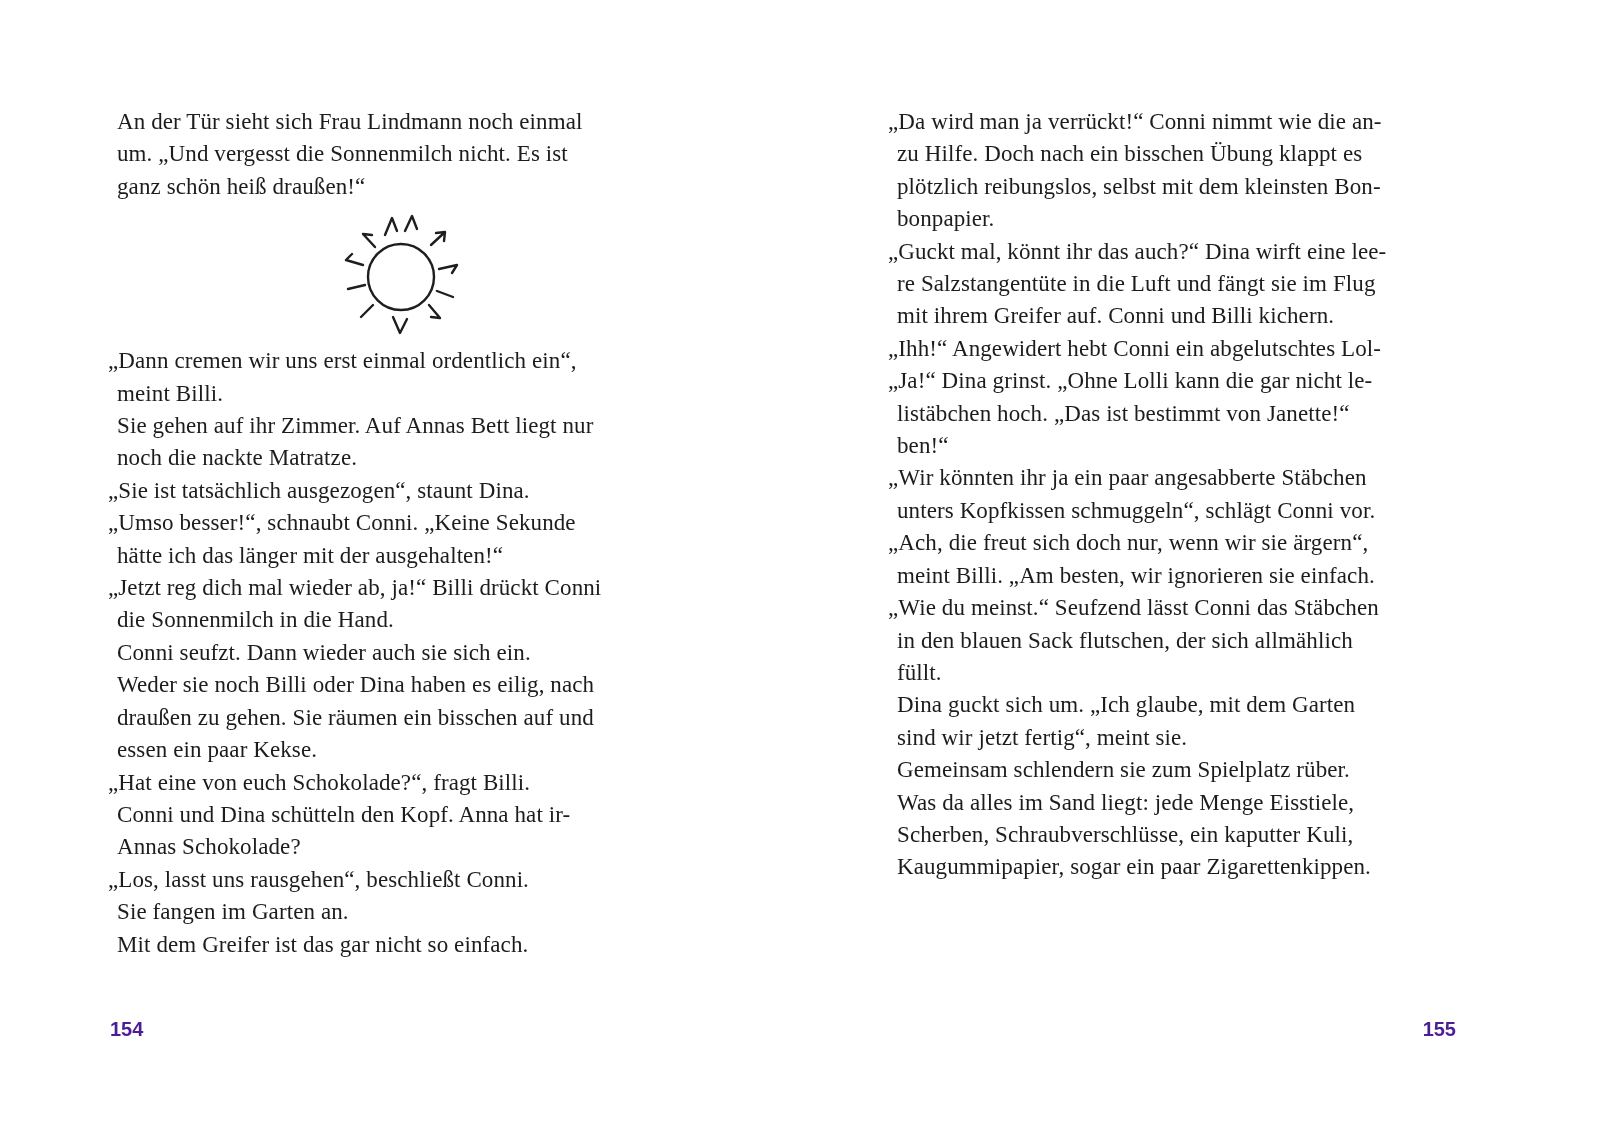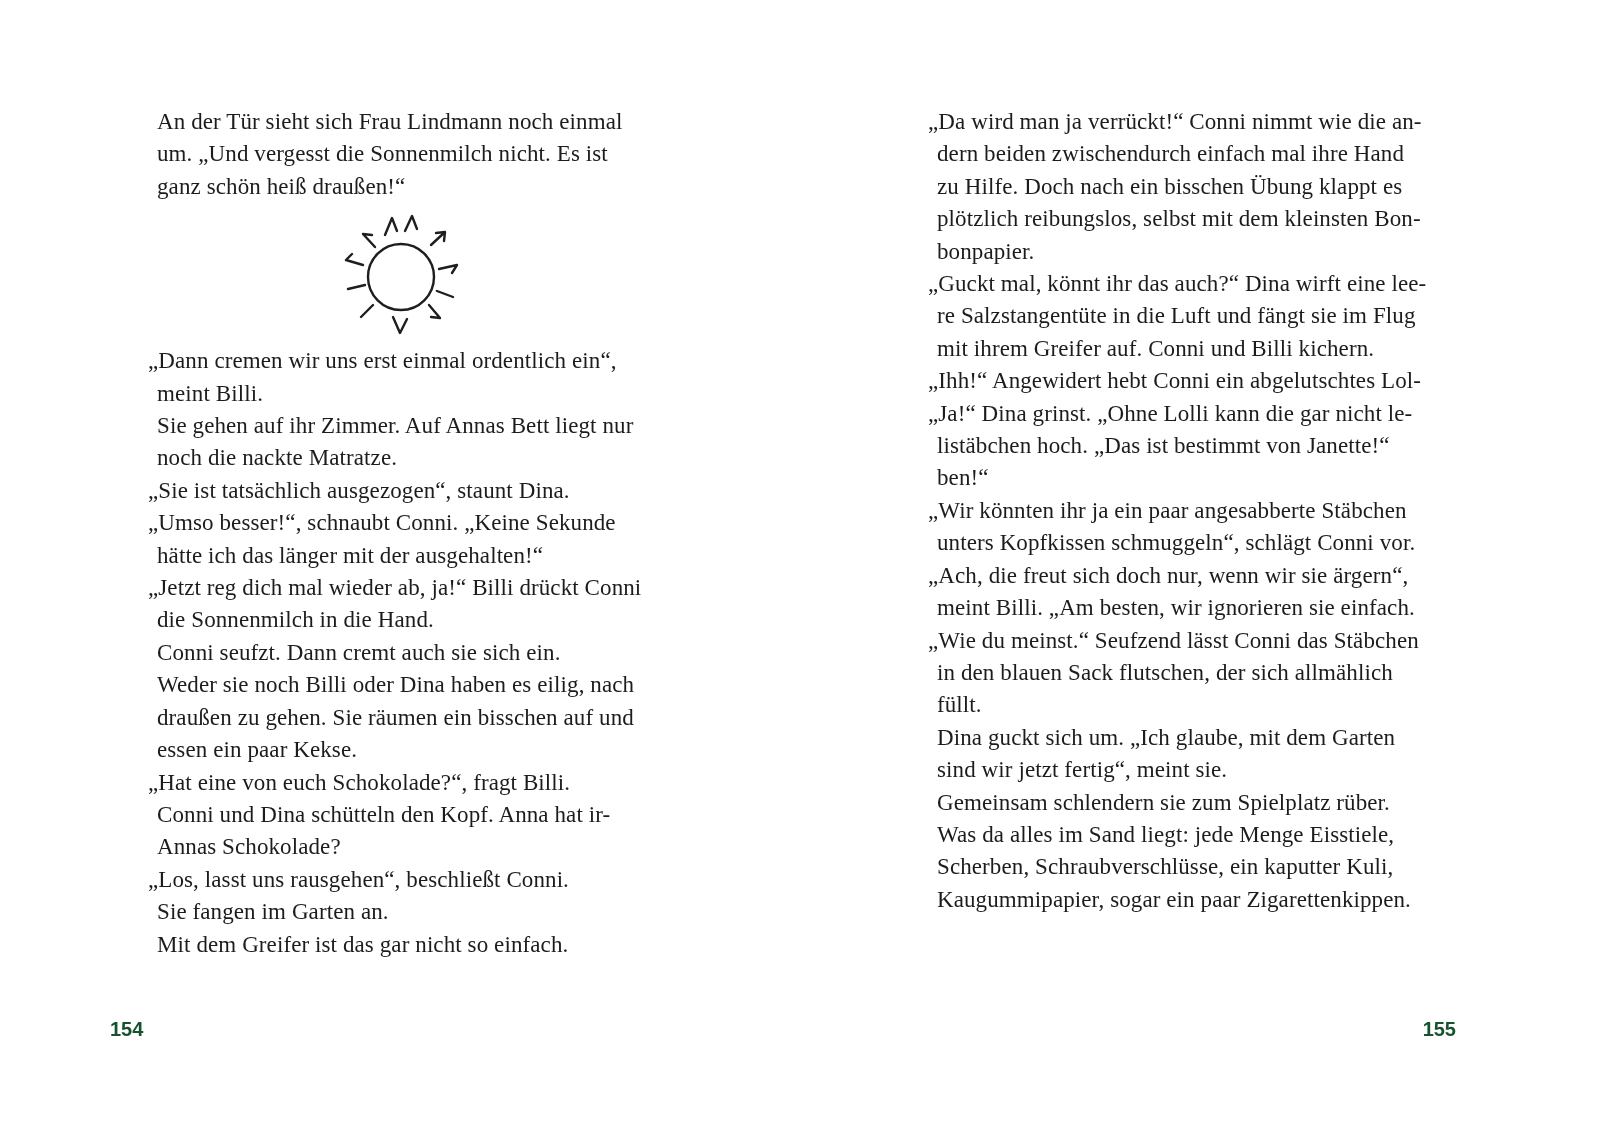--- a/index.html
+++ b/index.html
@@ -33,39 +33,38 @@
   }
   .page-right .textblock {
     left: 88px;
   }
   .text-line {
     font-size: 23px;
     line-height: 32.4px;
     white-space: nowrap;
     padding-left: 9px;
     letter-spacing: 0.1px;
-    margin-left: 40px;
   }
   .text-line.hang {
     padding-left: 0;
   }
   .sun-wrap {
     height: 138px;
     display: flex;
     align-items: center;
     justify-content: center;
     margin: 2px 0 2px 0;
   }
   .page-number {
     position: absolute;
     top: 1018px;
     font-family: "Liberation Sans", sans-serif;
     font-weight: bold;
     font-size: 20px;
-    color: #14532d;
+    color: #4c1d95;
   }
   .page-left .page-number {
     left: 110px;
   }
   .page-right .page-number {
     right: 144px;
   }
   svg.sun {
     stroke: #1e1e1e;
     stroke-width: 2.4;
@@ -116,40 +115,39 @@
       <div>
           <div class="text-line hang">„Dann cremen wir uns erst einmal ordentlich ein“,</div>
           <div class="text-line">meint Billi.</div>
           <div class="text-line">Sie gehen auf ihr Zimmer. Auf Annas Bett liegt nur</div>
           <div class="text-line">noch die nackte Matratze.</div>
           <div class="text-line hang">„Sie ist tatsächlich ausgezogen“, staunt Dina.</div>
           <div class="text-line hang">„Umso besser!“, schnaubt Conni. „Keine Sekunde</div>
           <div class="text-line">hätte ich das länger mit der ausgehalten!“</div>
           <div class="text-line hang">„Jetzt reg dich mal wieder ab, ja!“ Billi drückt Conni</div>
           <div class="text-line">die Sonnenmilch in die Hand.</div>
-          <div class="text-line">Conni seufzt. Dann cremt auch sie sich ein.</div>
+          <div class="text-line">Conni seufzt. Dann wieder auch sie sich ein.</div>
           <div class="text-line">Weder sie noch Billi oder Dina haben es eilig, nach</div>
           <div class="text-line">draußen zu gehen. Sie räumen ein bisschen auf und</div>
           <div class="text-line">essen ein paar Kekse.</div>
           <div class="text-line hang">„Hat eine von euch Schokolade?“, fragt Billi.</div>
           <div class="text-line">Conni und Dina schütteln den Kopf. Anna hat ir-</div>
           <div class="text-line">Annas Schokolade?</div>
           <div class="text-line hang">„Los, lasst uns rausgehen“, beschließt Conni.</div>
           <div class="text-line">Sie fangen im Garten an.</div>
           <div class="text-line">Mit dem Greifer ist das gar nicht so einfach.</div>
         </div>
     </div>
     <div class="page-number">154</div>
   </div>
 
   <div class="page page-right">
     <div class="textblock">
       <div>
           <div class="text-line hang">„Da wird man ja verrückt!“ Conni nimmt wie die an-</div>
-          <div class="text-line">dern beiden zwischendurch einfach mal ihre Hand</div>
           <div class="text-line">zu Hilfe. Doch nach ein bisschen Übung klappt es</div>
           <div class="text-line">plötzlich reibungslos, selbst mit dem kleinsten Bon-</div>
           <div class="text-line">bonpapier.</div>
           <div class="text-line hang">„Guckt mal, könnt ihr das auch?“ Dina wirft eine lee-</div>
           <div class="text-line">re Salzstangentüte in die Luft und fängt sie im Flug</div>
           <div class="text-line">mit ihrem Greifer auf. Conni und Billi kichern.</div>
           <div class="text-line hang">„Ihh!“ Angewidert hebt Conni ein abgelutschtes Lol-</div>
           <div class="text-line hang">„Ja!“ Dina grinst. „Ohne Lolli kann die gar nicht le-</div>
           <div class="text-line">listäbchen hoch. „Das ist bestimmt von Janette!“</div>
           <div class="text-line">ben!“</div>

